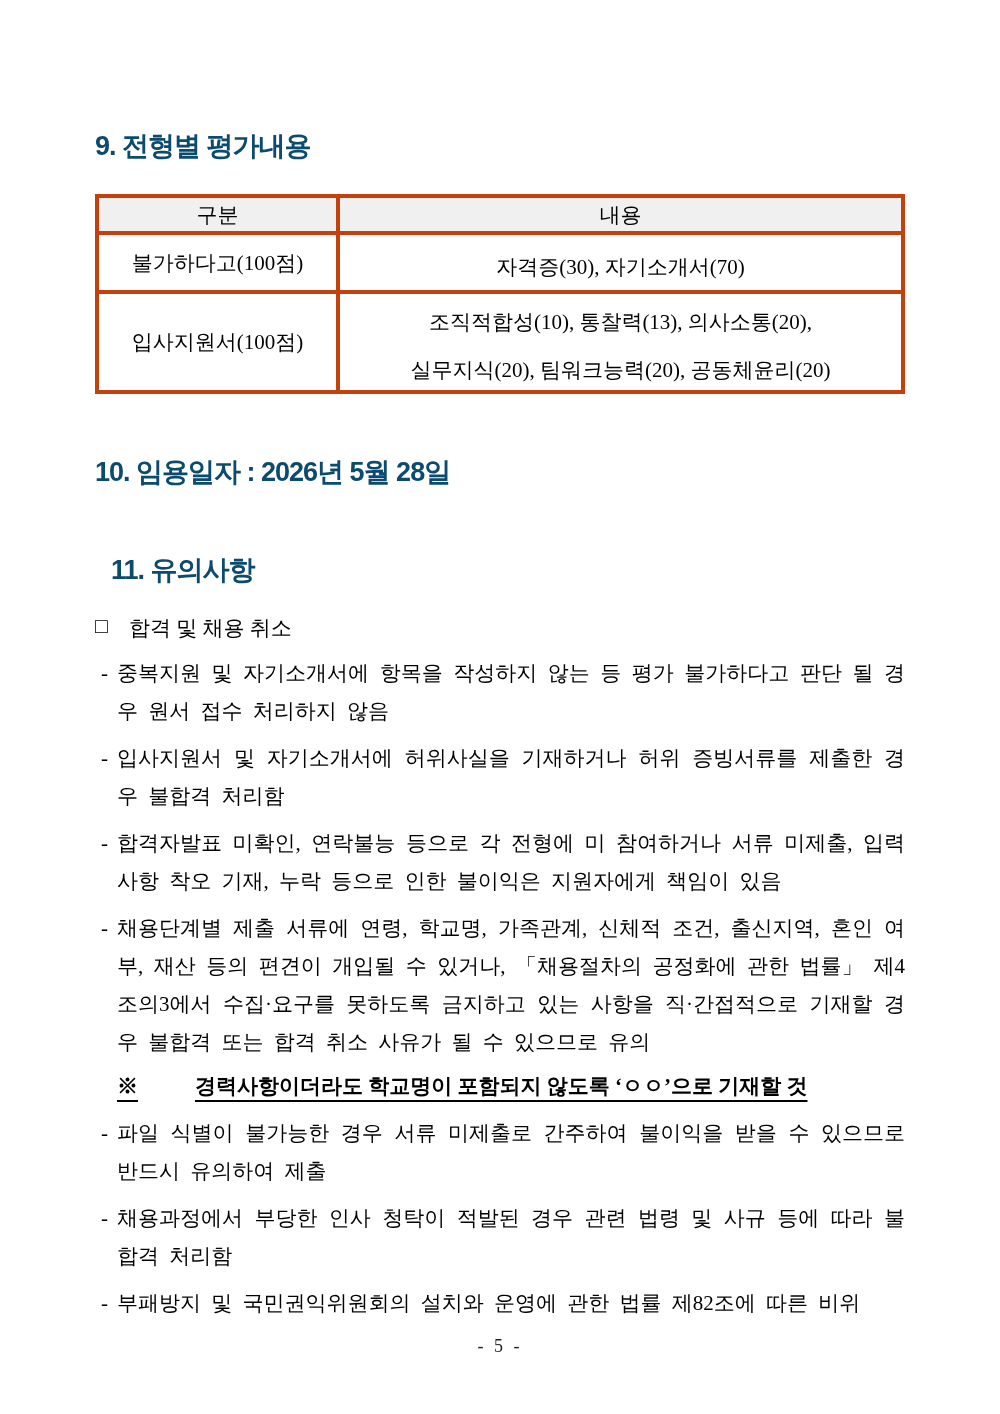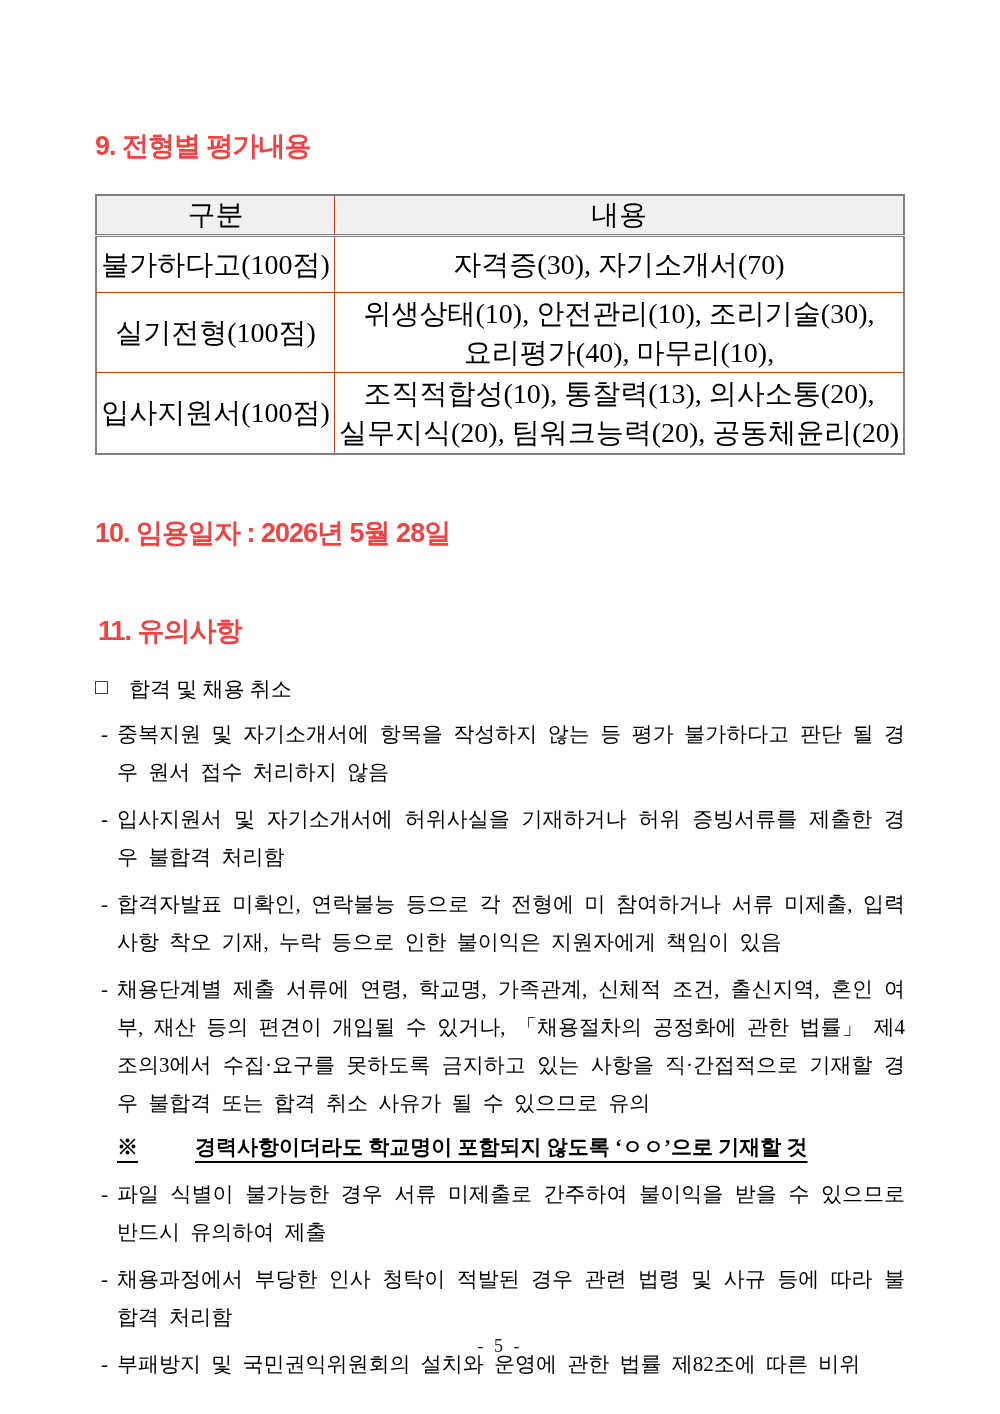--- a/index.html
+++ b/index.html
@@ -17,51 +17,51 @@
     overflow: hidden;
   }
   .content {
     padding: 0 95px;
   }
   .h-section {
     font-family: "Liberation Sans", sans-serif;
     font-weight: 800;
     font-size: 27px;
     letter-spacing: -1px;
-    color: #ef4444;
+    color: #0c4a6e;
   }
   .h9  { margin: 128px 0 0 0; }
   .h10 { margin: 60px 0 16px 0; }
-  .h11 { margin: 62px 0 0 3px; }
+  .h11 { margin: 62px 0 0 16px; }
 
   table.eval {
     border-collapse: collapse;
     margin-top: 30px;
     width: 810px;
     table-layout: fixed;
     border: 2px solid #7f7f7f;
   }
   table.eval th, table.eval td {
-    border: 1px solid #c2410c;
-    font-size: 28px;
+    border: 4px solid #c2410c;
+    font-size: 21px;
     font-weight: normal;
     text-align: center;
     vertical-align: middle;
     padding: 0;
   }
   table.eval thead th {
     background: #f0f0f0;
     height: 33px;
     border-bottom: 3px double #7f7f7f;
   }
   table.eval .col-cat { width: 237px; }
   .row-1 td { height: 55px; }
   .row-2 td { height: 79px; }
   .row-3 td { height: 80px; }
-  .cell-line { line-height: 39px; }
+  .cell-line { line-height: 39px; margin-top: 9px; }
 
   .subheading {
     margin-top: 26px;
     font-size: 21px;
     display: flex;
   }
   .subheading .marker { width: 34px; flex: 0 0 auto; }
 
   .notice-list { margin-top: 12px; }
   .bullet {
@@ -128,27 +128,20 @@
           <th>내용</th>
         </tr>
       </thead>
       <tbody>
         <tr class="row-1">
           <td>불가하다고(100점)</td>
           <td>
             <div class="cell-line">자격증(30), 자기소개서(70)</div>
           </td>
         </tr>
-        <tr class="row-2">
-          <td>실기전형(100점)</td>
-          <td>
-            <div class="cell-line">위생상태(10), 안전관리(10), 조리기술(30),</div>
-            <div class="cell-line">요리평가(40), 마무리(10),</div>
-          </td>
-        </tr>
         <tr class="row-3">
           <td>입사지원서(100점)</td>
           <td>
             <div class="cell-line">조직적합성(10), 통찰력(13), 의사소통(20),</div>
             <div class="cell-line">실무지식(20), 팀워크능력(20), 공동체윤리(20)</div>
           </td>
         </tr>
       </tbody>
     </table>
 

